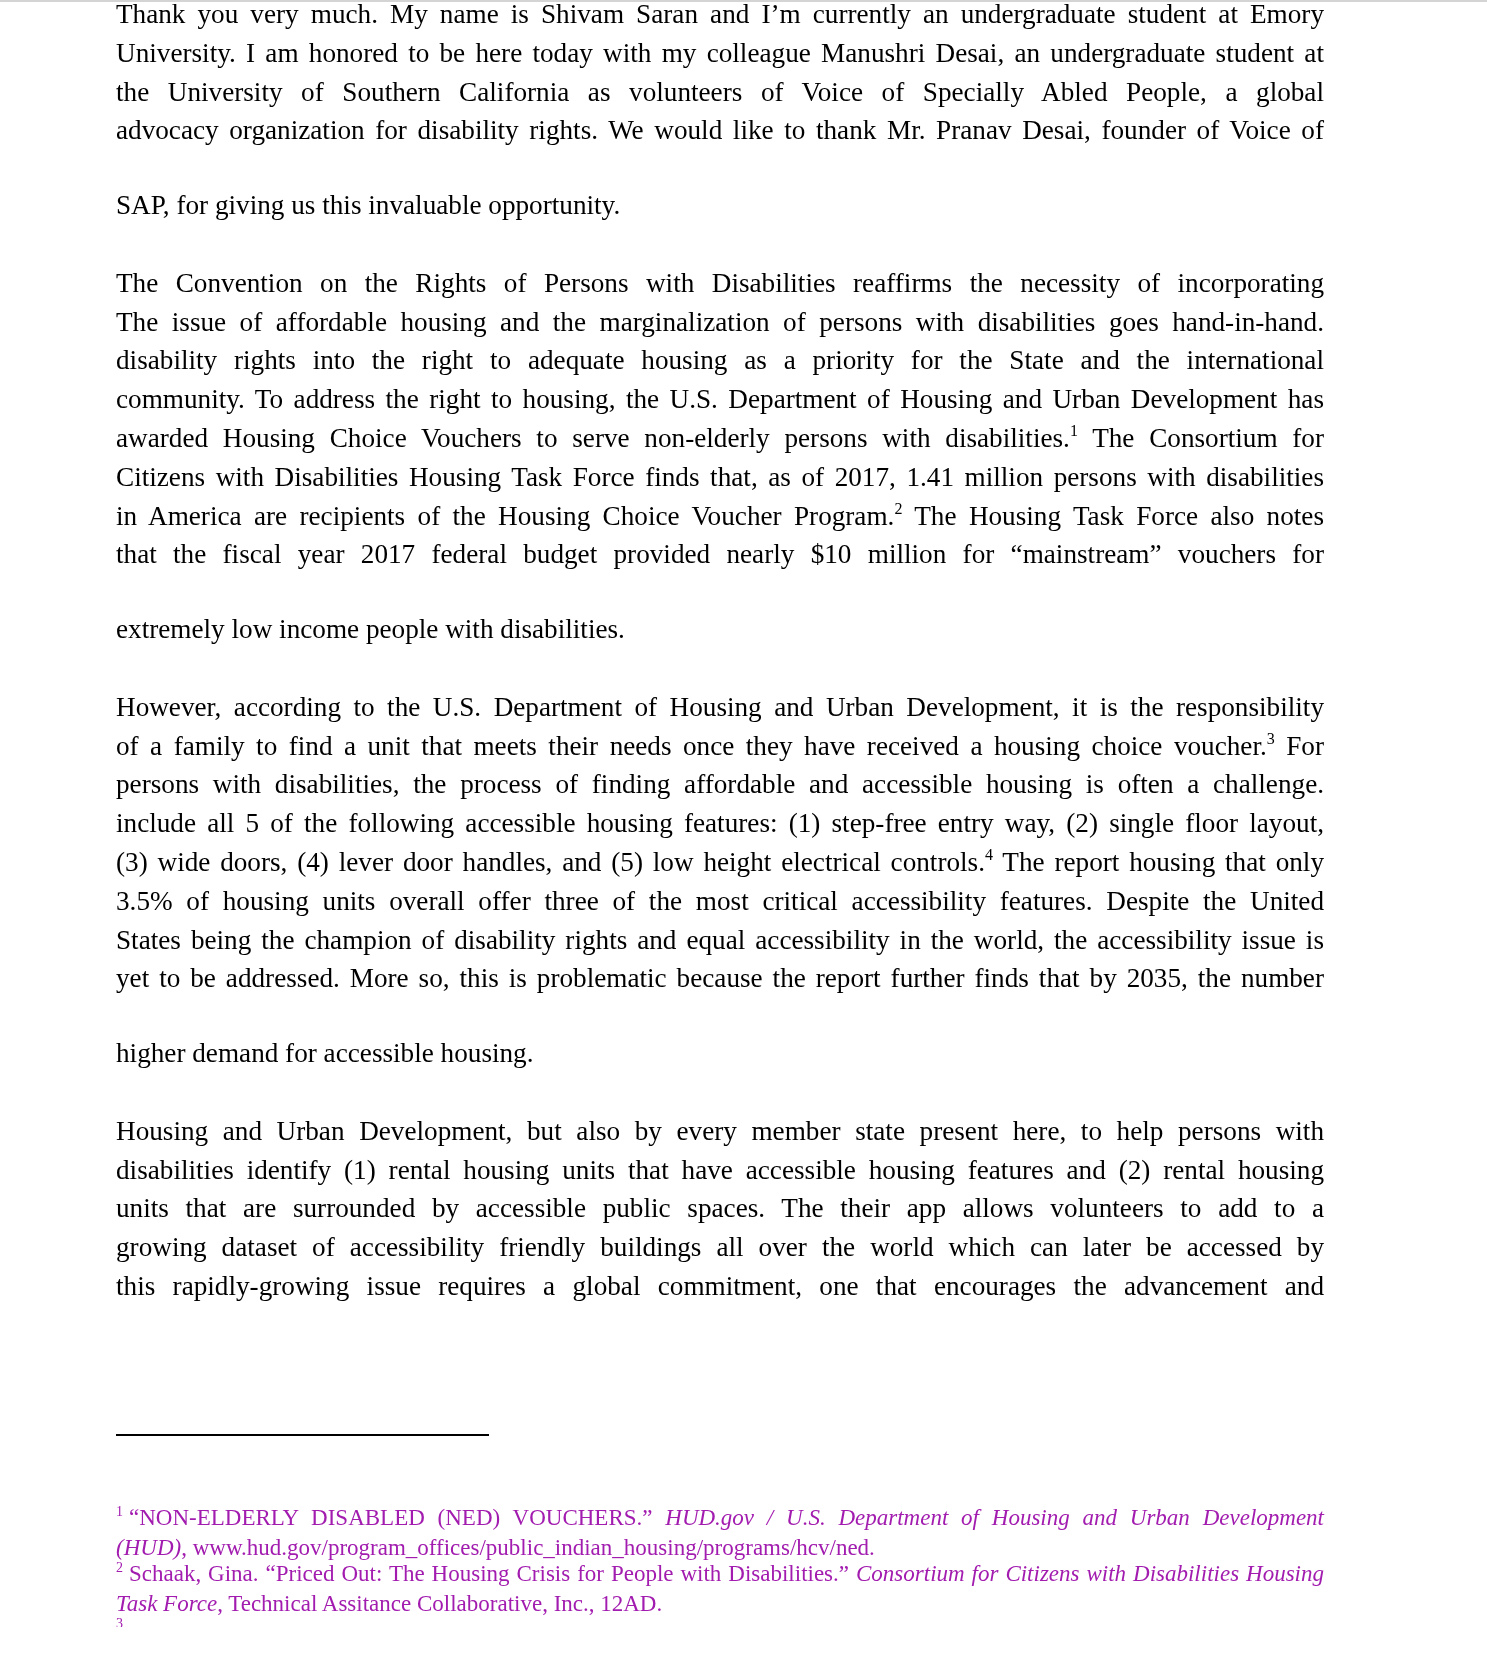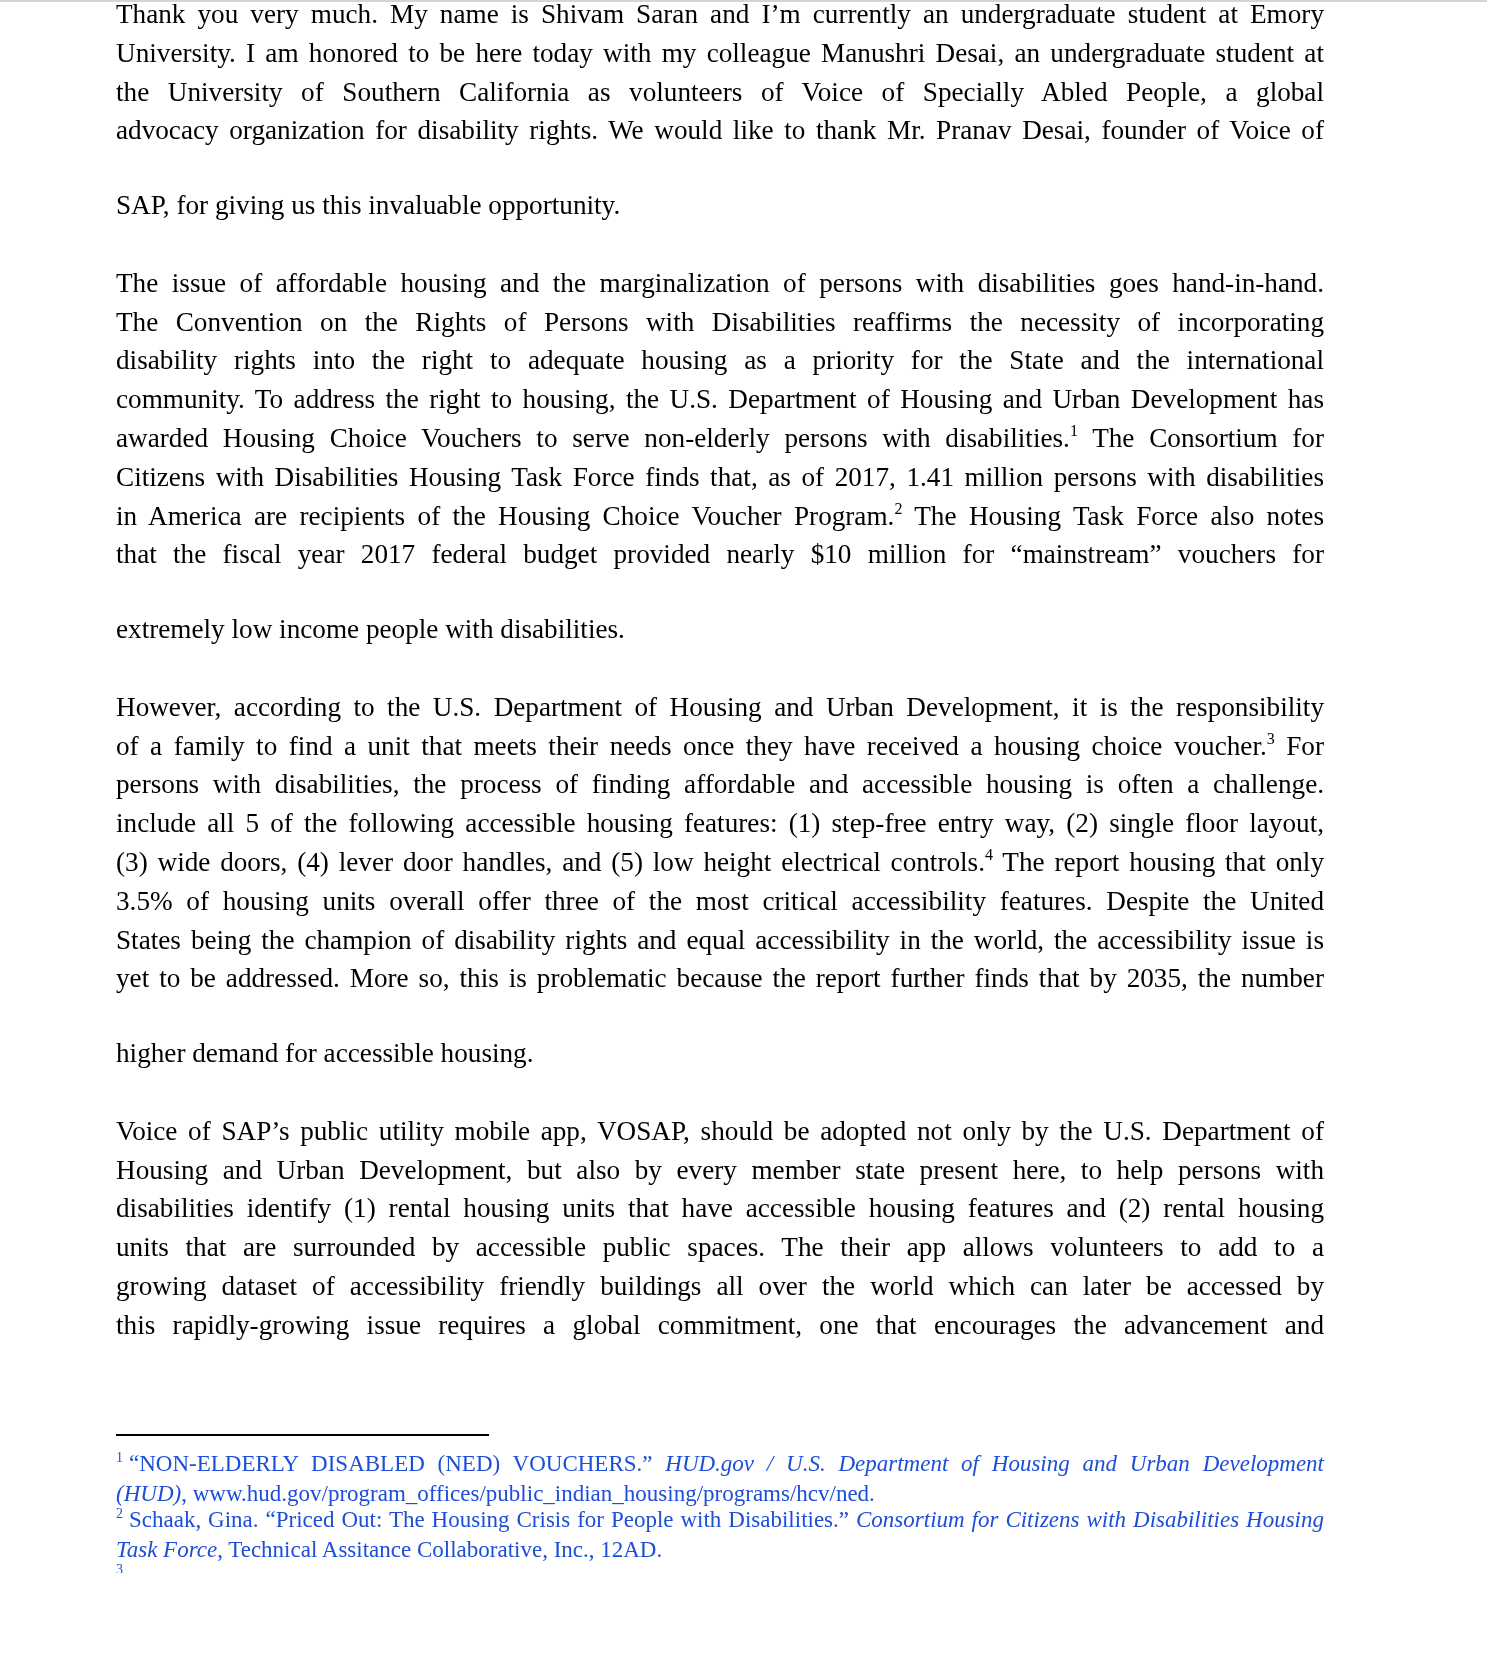--- a/index.html
+++ b/index.html
@@ -5,65 +5,64 @@
   html, body { margin: 0; padding: 0; background: #ffffff; }
   body { width: 1487px; height: 1669px; overflow: hidden; position: relative; }
   .top-rule { position: absolute; left: 0; top: 0; width: 1487px; height: 2px; background: #d4d4d4; }
   .page { position: absolute; left: 116px; top: -5px; width: 1208px;
           font-family: "Liberation Serif", serif; color: #000; }
   .para { font-size: 27.2px; line-height: 38.8px; text-align: justify; margin: 0 0 38.8px 0; }
   .para .line { display: block; text-align: justify; text-align-last: justify; white-space: nowrap; }
   .para .line.last { text-align-last: left; margin-top: 36px; }
   sup { font-size: 16px; vertical-align: 0; position: relative; top: -11px; line-height: 0; }
   .fn-rule { position: absolute; left: 116px; top: 1434px; width: 373px; height: 2px; background: #000; }
-  .footnotes { position: absolute; left: 116px; top: 1451px; width: 1208px;
-               font-family: "Liberation Serif", serif; font-size: 23px; line-height: 26.5px; color: #1d4ed8; }
+  .footnotes { position: absolute; left: 116px; top: 1505px; width: 1208px;
+               font-family: "Liberation Serif", serif; font-size: 23px; line-height: 26.5px; color: #a21caf; }
   .fn-line { display: block; white-space: nowrap; text-align: justify; text-align-last: justify; }
   .fn-line.last { text-align-last: left; }
   .fn-num { font-size: 14px; position: relative; top: -9px; margin-right: 6px; }
   i { font-style: italic; }
   .fn-cut { display: block; height: 10px; overflow: hidden; }
 </style>
 </head>
 <body>
 
 <div class="top-rule"></div>
 
 <div class="page" id="body-text">
     <p class="para">
       <span class="line">Thank you very much. My name is Shivam Saran and I’m currently an undergraduate student at Emory</span>
       <span class="line">University. I am honored to be here today with my colleague Manushri Desai, an undergraduate student at</span>
       <span class="line">the University of Southern California as volunteers of Voice of Specially Abled People, a global</span>
       <span class="line">advocacy organization for disability rights. We would like to thank Mr. Pranav Desai, founder of Voice of</span>
       <span class="line last">SAP, for giving us this invaluable opportunity.</span>
     </p>
     <p class="para">
+      <span class="line">The Convention on the Rights of Persons with Disabilities reaffirms the necessity of incorporating</span>
       <span class="line">The issue of affordable housing and the marginalization of persons with disabilities goes hand-in-hand.</span>
-      <span class="line">The Convention on the Rights of Persons with Disabilities reaffirms the necessity of incorporating</span>
       <span class="line">disability rights into the right to adequate housing as a priority for the State and the international</span>
       <span class="line">community. To address the right to housing, the U.S. Department of Housing and Urban Development has</span>
       <span class="line"><span>awarded Housing Choice Vouchers to serve non-elderly persons with disabilities.</span><sup>1</sup><span> The Consortium for</span></span>
       <span class="line">Citizens with Disabilities Housing Task Force finds that, as of 2017, 1.41 million persons with disabilities</span>
       <span class="line"><span>in America are recipients of the Housing Choice Voucher Program.</span><sup>2</sup><span> The Housing Task Force also notes</span></span>
       <span class="line">that the fiscal year 2017 federal budget provided nearly $10 million for “mainstream” vouchers for</span>
       <span class="line last">extremely low income people with disabilities.</span>
     </p>
     <p class="para">
       <span class="line">However, according to the U.S. Department of Housing and Urban Development, it is the responsibility</span>
       <span class="line"><span>of a family to find a unit that meets their needs once they have received a housing choice voucher.</span><sup>3</sup><span> For</span></span>
       <span class="line">persons with disabilities, the process of finding affordable and accessible housing is often a challenge.</span>
       <span class="line">include all 5 of the following accessible housing features: (1) step-free entry way, (2) single floor layout,</span>
       <span class="line"><span>(3) wide doors, (4) lever door handles, and (5) low height electrical controls.</span><sup>4</sup><span> The report housing that only</span></span>
       <span class="line">3.5% of housing units overall offer three of the most critical accessibility features. Despite the United</span>
       <span class="line">States being the champion of disability rights and equal accessibility in the world, the accessibility issue is</span>
       <span class="line">yet to be addressed. More so, this is problematic because the report further finds that by 2035, the number</span>
       <span class="line last">higher demand for accessible housing.</span>
     </p>
     <p class="para">
-      <span class="line">Voice of SAP’s public utility mobile app, VOSAP, should be adopted not only by the U.S. Department of</span>
       <span class="line">Housing and Urban Development, but also by every member state present here, to help persons with</span>
       <span class="line">disabilities identify (1) rental housing units that have accessible housing features and (2) rental housing</span>
       <span class="line">units that are surrounded by accessible public spaces. The their app allows volunteers to add to a</span>
       <span class="line">growing dataset of accessibility friendly buildings all over the world which can later be accessed by</span>
       <span class="line">this rapidly-growing issue requires a global commitment, one that encourages the advancement and</span>
     </p>
   </div>
 
 <div class="fn-rule"></div>
 

